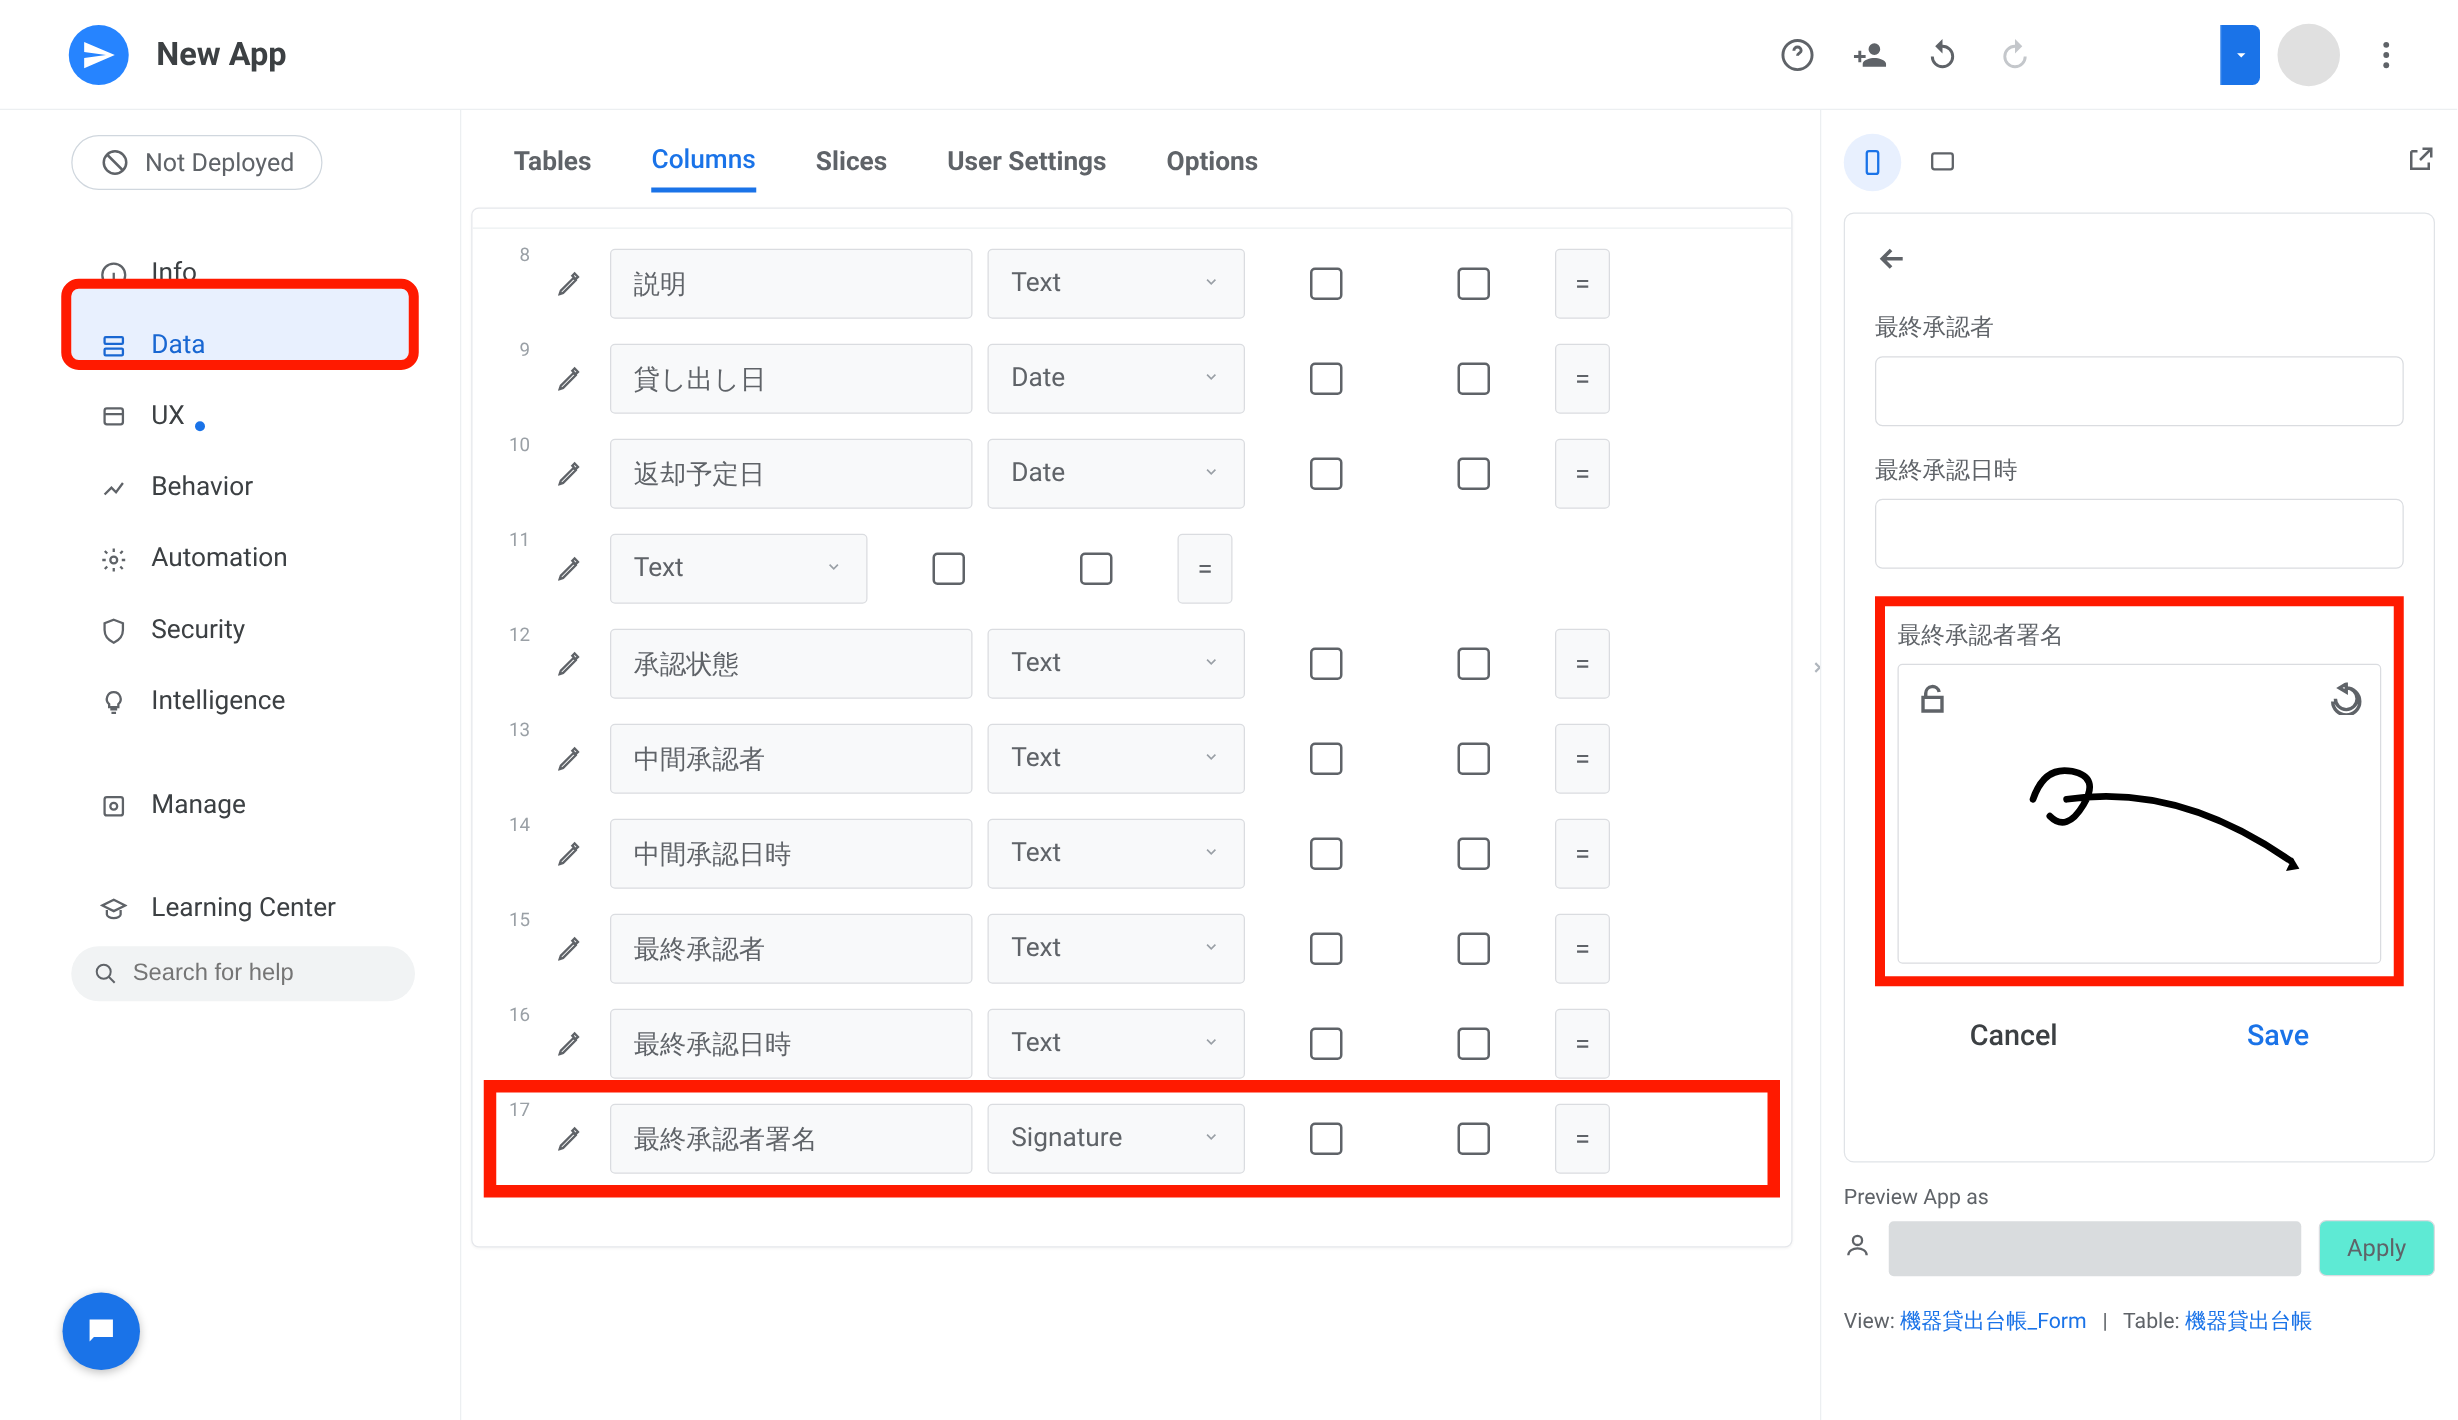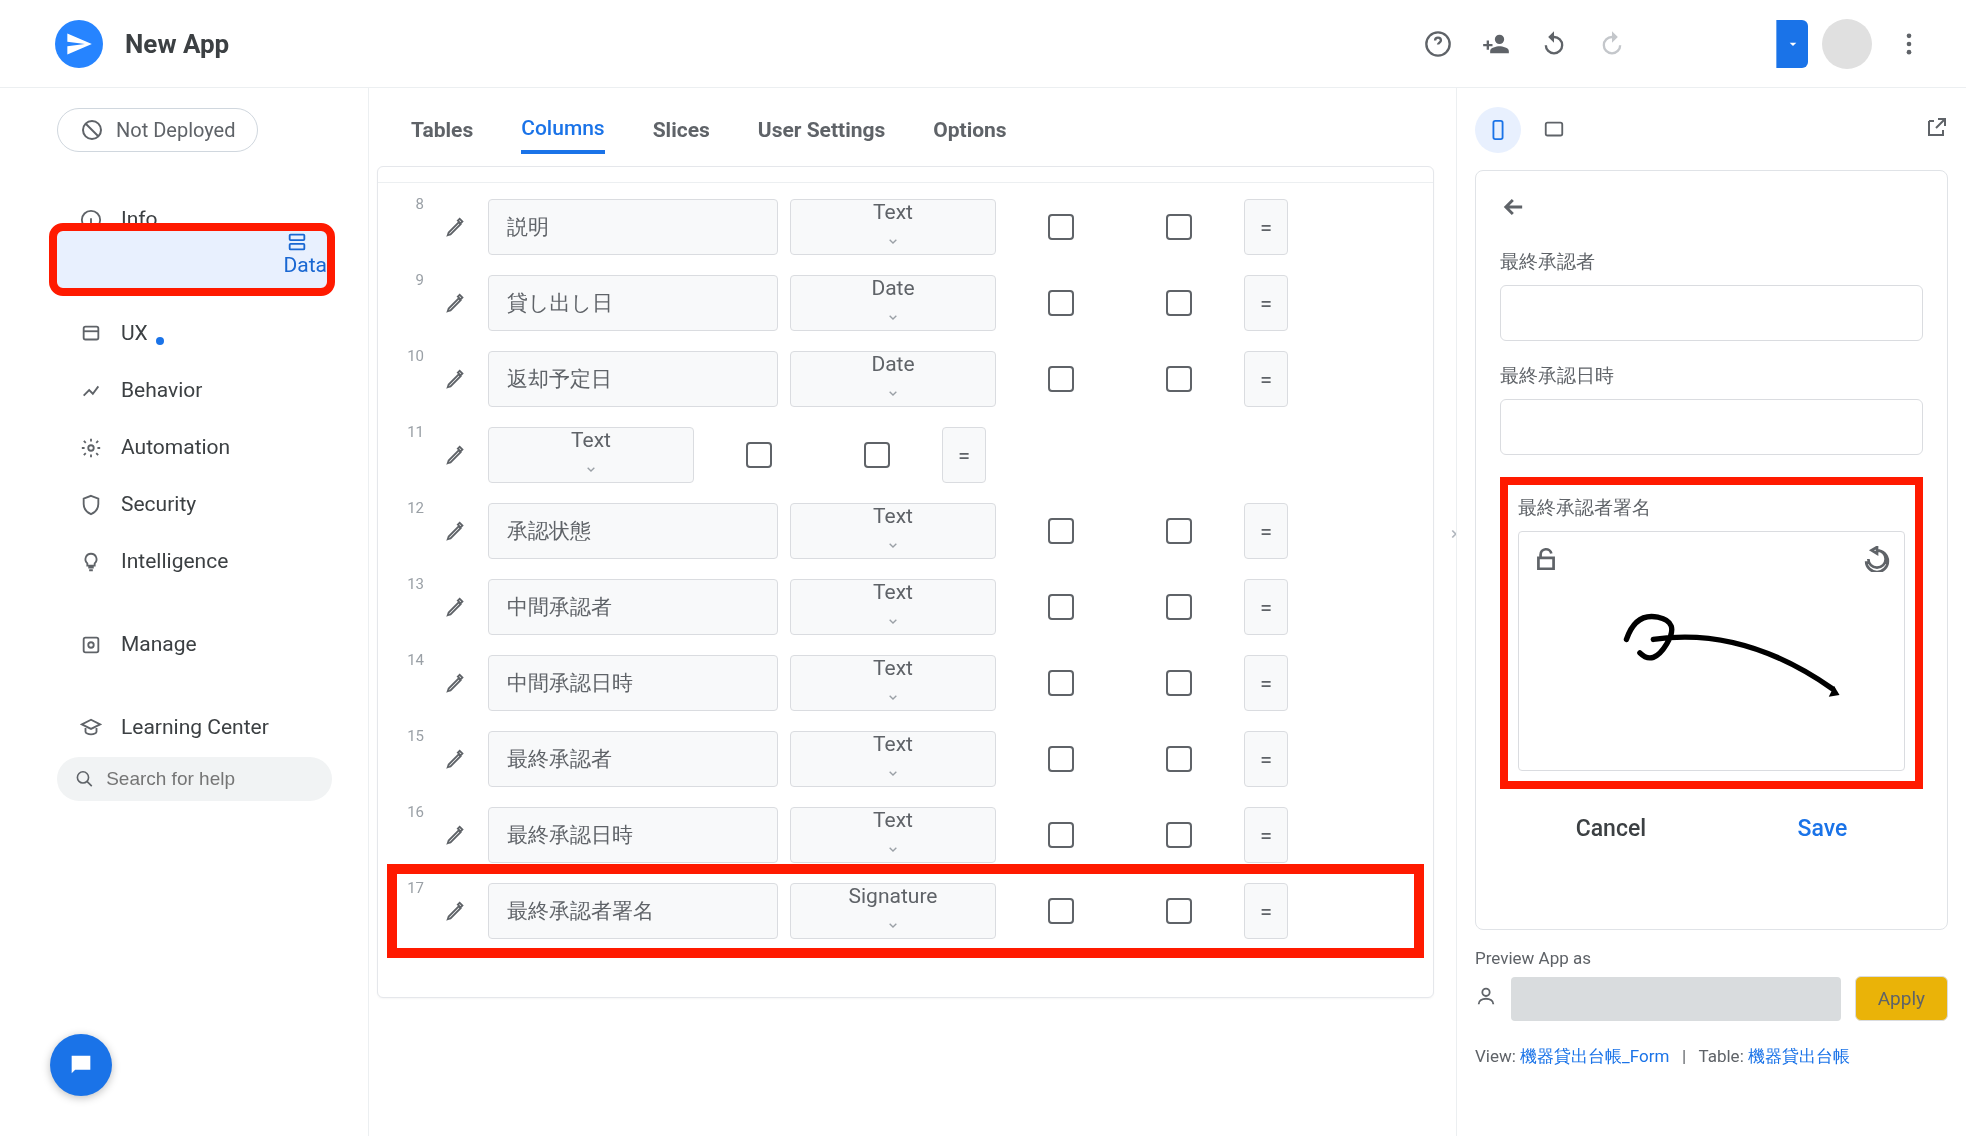--- a/index.html
+++ b/index.html
@@ -71,21 +71,21 @@
     padding: 9px 22px; font-size: 20px; color: #5f6368;
     width: fit-content; margin-bottom: 22px; cursor: pointer;
   }
   .deploy-pill svg { width: 24px; height: 24px; margin-right: 12px; }
   .nav-item {
     display: flex; align-items: flex-end;
     height: 57px; padding-left: 18px;
     cursor: pointer; border-radius: 6px;
     color: #3c4043; font-size: 21px;
   }
-  .nav-item.active { background: #e8f0fe; color: #1967d2; flex-direction: column; }
+  .nav-item.active { background: #e8f0fe; color: #1967d2; }
   .nav-item .icon { width: 32px; display: flex; justify-content: center; margin-right: 14px; color:#5f6368;}
   .nav-item.active .icon{ color:#1967d2;}
   .nav-item .dot { width:8px; height:8px; border-radius:50%; background:#1a73e8; margin-left:8px;}
   .nav-sep { height: 26px; }
   .highlight-red {
     outline: 8px solid #ff1a00;
     outline-offset: 0px;
   }
 
   .search-help {
@@ -143,21 +143,21 @@
   .row .edit-btn {
     width:40px;height:40px;display:flex;align-items:center;justify-content:center;
     color:#5f6368;cursor:pointer;
   }
   .row .name-box, .row .type-box, .row .formula-box {
     height:56px;border:1px solid #dadce0;border-radius:4px;
     background:#f8f9fa;display:flex;align-items:center;
     padding:0 18px; color:#5f6368;
   }
   .row .name-box { width: 290px; font-size:21px; }
-  .row .type-box { width: 206px; font-size:21px; justify-content:space-between;flex-direction:column;}
+  .row .type-box { width: 206px; font-size:21px; justify-content:space-between;}
   .row .type-box .chev{color:#9aa0a6;}
   .checkbox {
     width:26px;height:26px;border:2.5px solid #5f6368;border-radius:4px;
   }
   .check-wrap{width:106px;display:flex;justify-content:center;}
   .row .formula-box { width: 44px; justify-content:center; font-size:22px;}
   .row.highlight { outline: 10px solid #ff1a00; outline-offset:-1px; }
 
   .expand-handle {
     position:absolute; right:-8px; top:415px;
@@ -208,21 +208,21 @@
     display:flex;justify-content:space-around;margin-top:26px;
   }
   .btn-row .btn{font-size:23px;font-weight:500;cursor:pointer;}
   .btn-row .cancel{color:#3c4043;}
   .btn-row .save{color:#1a73e8;}
 
   .preview-footer{ margin-top:18px; font-size:17px; color:#5f6368;}
   .preview-as-row{display:flex;align-items:center;gap:14px;margin-top:8px;}
   .preview-as-row .user-ic{color:#5f6368;}
   .preview-as-row .bar{flex:1;height:44px;background:#d9dcde;border-radius:4px;}
-  .apply-btn{padding:10px 22px;border:1px solid #dadce0;border-radius:6px;background:#eab308;color:#5f6368;cursor:pointer;}
+  .apply-btn{padding:10px 22px;border:1px solid #dadce0;border-radius:6px;background:#5eead4;color:#5f6368;cursor:pointer;}
   .view-line{margin-top:24px;font-size:17px;color:#5f6368;}
   .view-line a{color:#1a73e8;text-decoration:none;}
 </style>
 </head>
 <body>
 
 <div class="topbar">
   <div class="logo">
     <svg viewBox="0 0 24 24">
         <path fill="#fff" d="M2 21l21-9L2 3v7l15 2-15 2z"></path>

